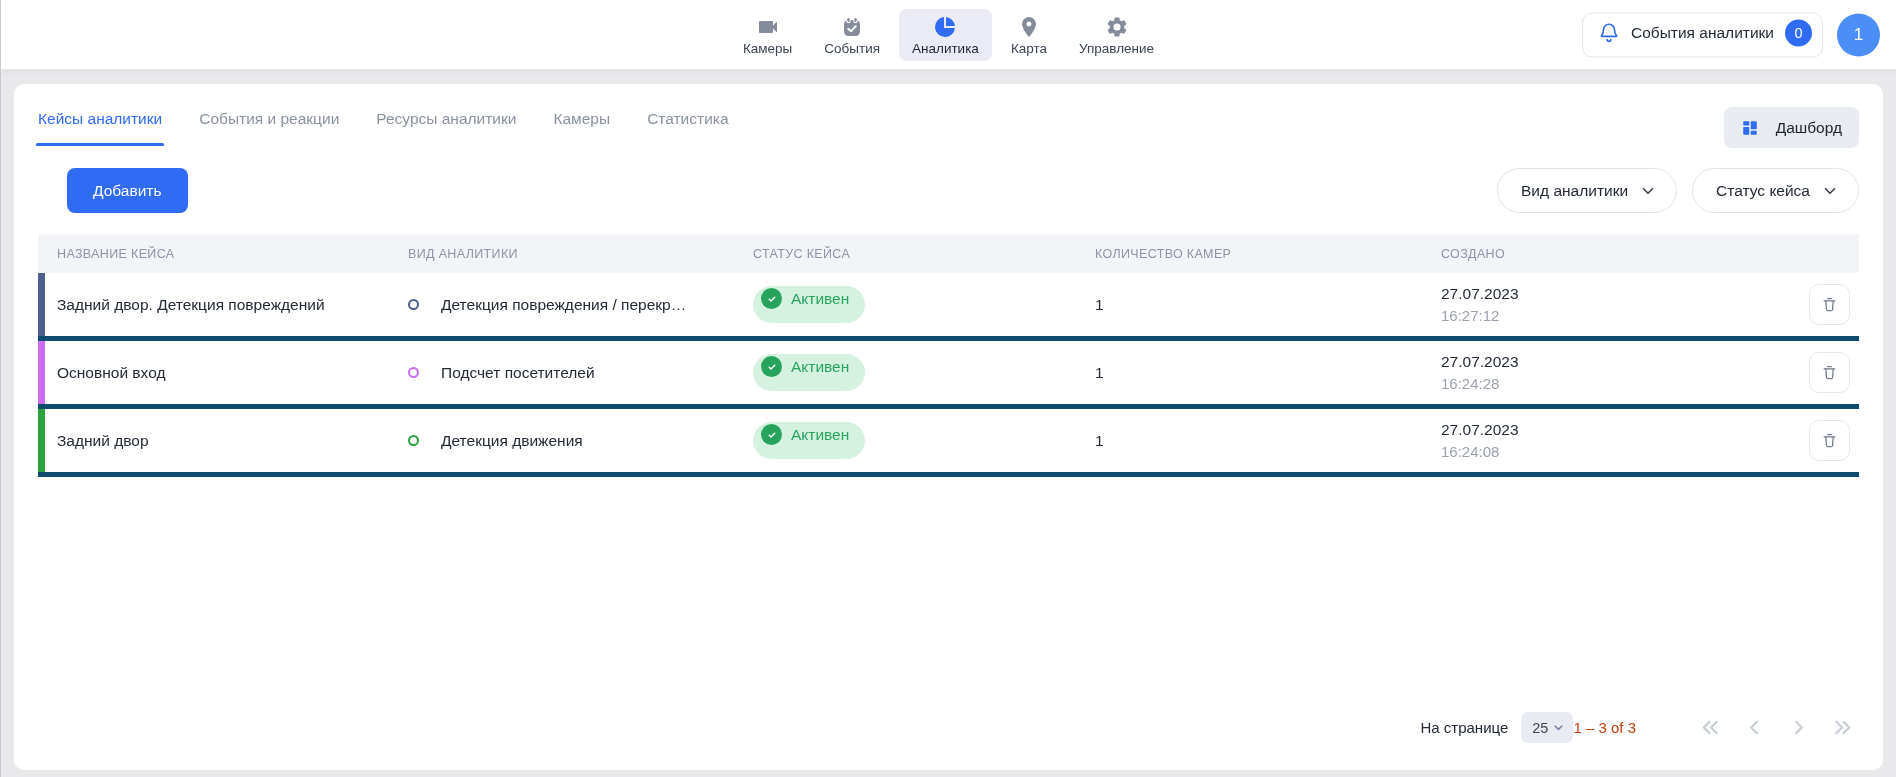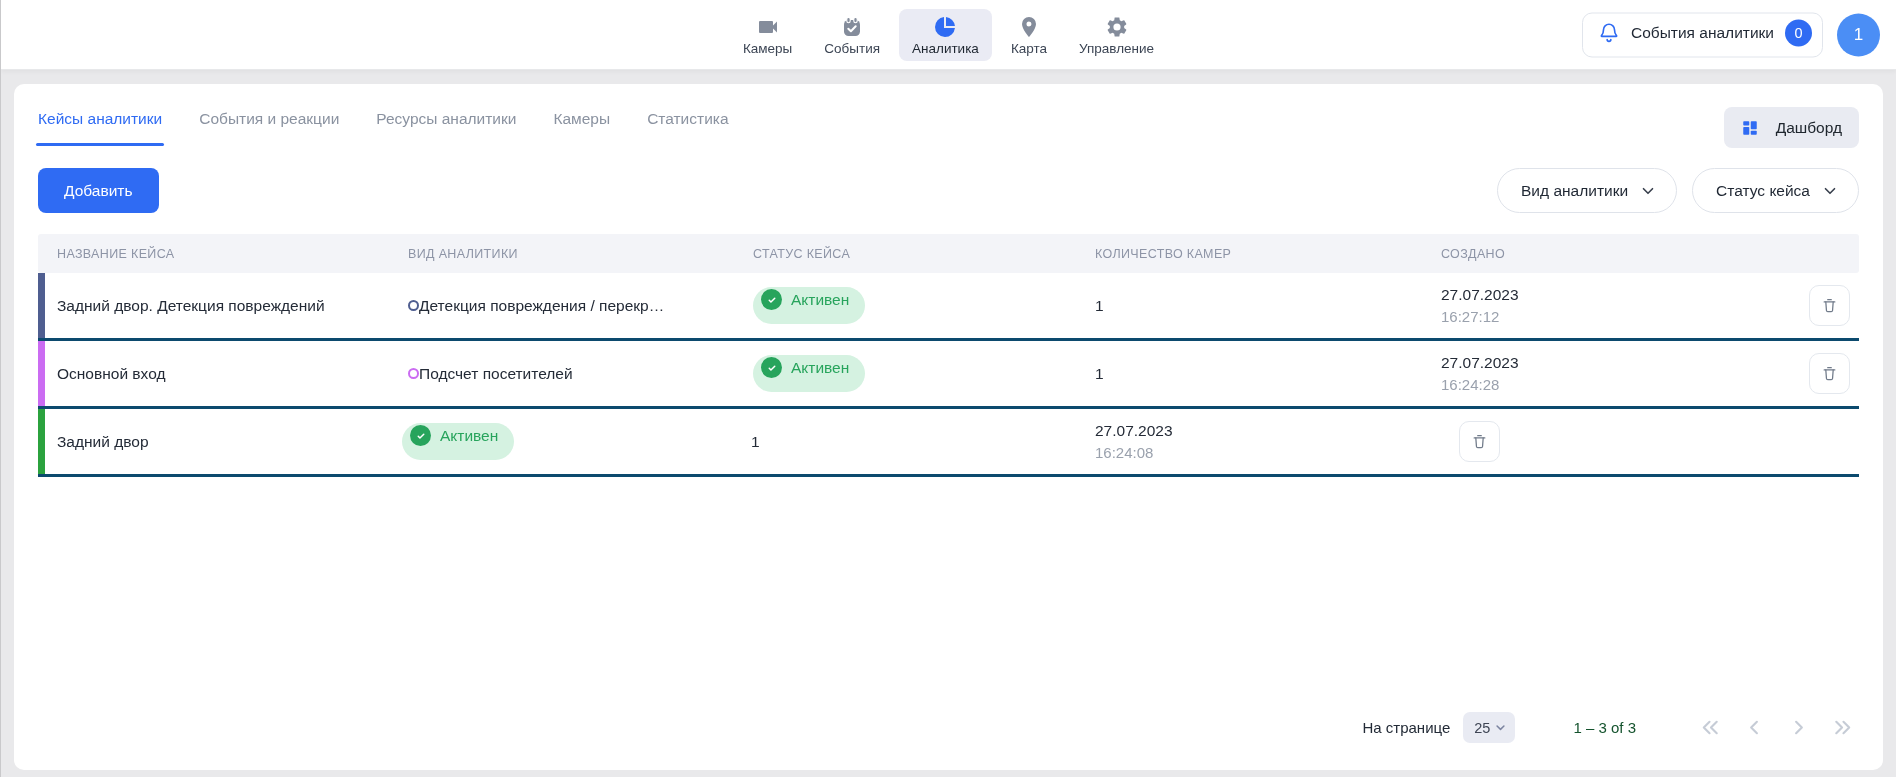--- a/index.html
+++ b/index.html
@@ -47,21 +47,21 @@
   .tab.active { color:var(--accent); }
   .tab.active::after { content:""; position:absolute; left:-2px; right:-2px; bottom:0; height:3px; border-radius:2px; background:var(--accent); }
   .dash-btn {
     display:flex; align-items:center; gap:17px; height:41px; padding:0 17px;
     border:none; border-radius:8px; background:#e9ebf2; font-size:15.5px; color:#20272f;
     cursor:pointer; margin-top:-3px; font-family:inherit;
   }
   .dash-btn .dicon { width:18px; height:18px; color:var(--accent); }
 
   .toolbar { display:flex; align-items:center; padding:20px 24px 0; }
-  .add-btn { height:45px; padding:0 26px; border:none; border-radius:8px; background:var(--accent); color:#fff; font-size:15.5px; cursor:pointer; font-family:inherit; }
+  .add-btn { height:45px; padding:0 26px; border:none; border-radius:8px; background:var(--accent); color:#fff; font-size:15.5px; cursor:pointer; font-family:inherit;margin-left:29px; }
   .search { margin-left:13px; width:372px; height:45px; border-radius:23px; background:#eef0f4; display:flex; align-items:center; padding:0 18px 0 21px; }
   .search input { flex:1; border:none; background:transparent; outline:none; font-size:15.5px; color:#1f2733; font-family:inherit; min-width:0; }
   .search input::placeholder { color:#99a1b0; }
   .search .sicon { width:21px; height:21px; color:#8d95a4; flex:none; }
   .filters { margin-left:auto; display:flex; gap:15px; }
   .filter-pill {
     display:flex; align-items:center; gap:11px; height:45px; padding:0 19px 0 23px;
     border:1px solid #dfe3ea; border-radius:23px; background:#fff;
     font-size:15.5px; color:#1f2733; cursor:pointer; font-family:inherit; white-space:nowrap;
   }
@@ -69,27 +69,27 @@
 
   
   .table { margin-top:21px; }
   .thead, .trow {
     display:grid;
     grid-template-columns:7px 355px 351px 344px 346px 350px 1fr;
     align-items:center; margin:0 24px;
   }
   .thead { height:39px; background:#f3f4f8; border-radius:3px; }
   .th { font-size:12.5px; letter-spacing:.35px; color:#8d94a6; white-space:nowrap; }
-  .trow { height:68px; border-bottom:3px solid #0c4a6e; cursor:pointer; }
+  .trow { height:68px; border-bottom:5px solid #0c4a6e; cursor:pointer; }
   .accent-bar { width:7px; height:100%; }
   .pad-name { padding-left:12px; }
   .pad-type { padding-left:8px; }
   .pad-status { padding-left:2px; }
   .cell-name { font-size:15.5px; color:#242b37; white-space:nowrap; overflow:hidden; }
-  .cell-type { display:flex; align-items:center; gap:0; font-size:15.5px; color:#242b37; white-space:nowrap; overflow:hidden; }
+  .cell-type { display:flex; align-items:center; gap:22px; font-size:15.5px; color:#242b37; white-space:nowrap; overflow:hidden; }
   .ring { width:11px; height:11px; border-radius:50%; border:2px solid #888; flex:none; }
   .badge {
     display:inline-flex; align-items:center; gap:9px; height:37px; padding:0 16px 12px 8px;
     border-radius:19px; background:var(--status-green-bg); color:var(--status-green); font-size:15.5px;
   }
   .check-circle { width:21px; height:21px; border-radius:50%; background:var(--status-green); display:flex; align-items:center; justify-content:center; }
   .check-circle svg { width:12px; height:12px; }
   .cell-cams { font-size:15.5px; color:#242b37; }
   .cell-created .date { font-size:15.5px; color:#242b37; }
   .cell-created .time { font-size:15px; color:#9aa1ad; margin-top:4px; }
@@ -101,21 +101,21 @@
   .trash-btn svg { width:17px; height:17px; }
 
   
   .pagination { margin-top:auto; display:flex; align-items:center; justify-content:flex-end; padding:0 28px 27px; }
   .pp-label { font-size:15px; color:#232b37; }
   .pp-select {
     margin-left:13px; display:flex; align-items:center; gap:3px; height:31px; padding:0 7px 0 11px;
     border:none; border-radius:7px; background:#e9ebf3; font-size:14.5px; color:#3e4554; cursor:pointer; font-family:inherit;
   }
   .pp-select .picon { width:15px; height:15px; color:#7c84a0; }
-  .range { margin-left:58px; font-size:15px; color:#14532d; white-space:nowrap; }
+  .range { font-size:15px; color:#c2410c; white-space:nowrap; }
   .pager { margin-left:62px; display:flex; gap:19px; align-items:center; }
   .pager-btn { width:25px; height:25px; background:none; border:none; color:#c6ccd6; cursor:pointer; padding:1px; }
 </style>
 </head>
 <body>
 
 <header class="topbar">
   <nav class="main-nav">
       <div class="nav-item">
     <span class="nicon">
@@ -296,20 +296,24 @@
                   <path d="M4.5 7h15"></path>
             <path d="M6.8 7l.9 12.1a1.9 1.9 0 0 0 1.9 1.7h4.8a1.9 1.9 0 0 0 1.9-1.7L17.2 7"></path>
           </svg>
         </span>
       </button>
     </div>
   </div>
         <div class="trow">
     <span class="accent-bar" style="background: rgb(43, 162, 62);"></span>
     <div class="cell-name pad-name">Задний двор</div>
+    <div class="cell-type pad-type">
+      <span class="ring" style="border-color: rgb(43, 162, 62);"></span>
+      <span class="type-text">Детекция движения</span>
+    </div>
     <div class="cell-status pad-status">
       <span class="badge">
         <span class="check-circle">
           <svg viewBox="0 0 24 24" fill="none" stroke="#fff" stroke-width="3" stroke-linecap="round" stroke-linejoin="round">
                   <path d="M6.5 12.5l3.4 3.4L17.5 8.5"></path>
                 </svg>
         </span>
         <span class="status-text">Активен</span>
       </span>
     </div>

